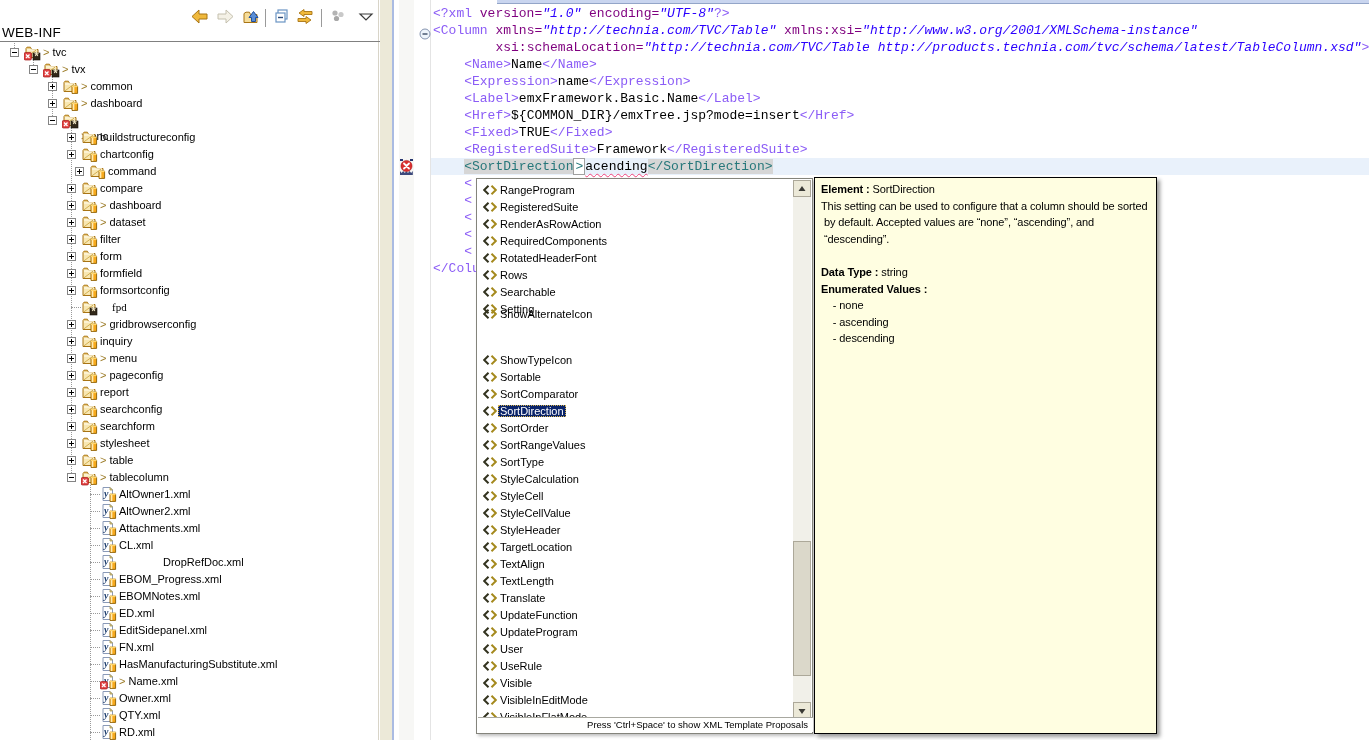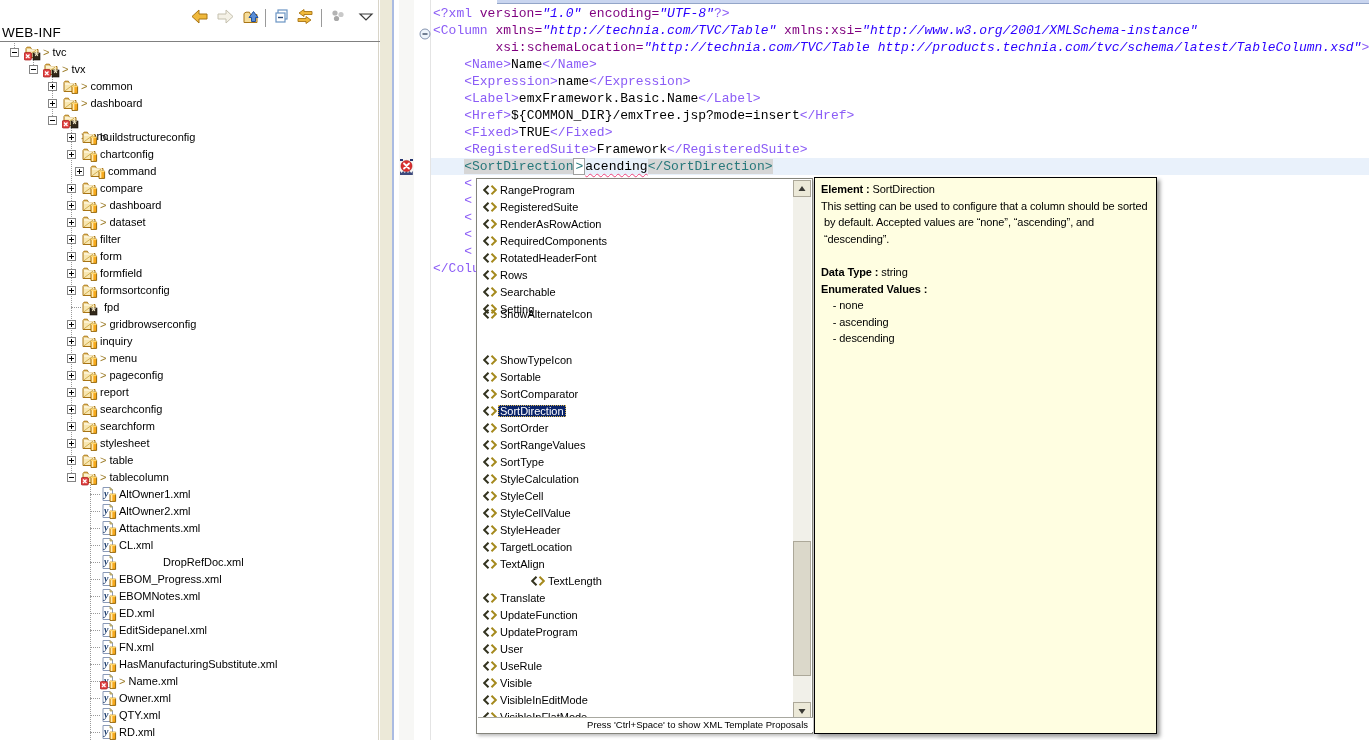--- a/index.html
+++ b/index.html
@@ -384,21 +384,21 @@
         <div class="trow" style="top: 299px;">
           <div class="hstub" style="top: 8px; left: 71px; width: 10px;"></div>
           <span class="ticon" style="left: 81px;"><svg width="17" height="17" viewBox="0 0 17 17">
               <path d="M2 4.5 L2 13.5 L14 13.5 L14 5.5 L7.6 5.5 L6.4 3.2 L3 3.2 Z" fill="#f8e7b2" stroke="#a87414" stroke-width="1"></path>
               <path d="M3 6 L13 6" stroke="#fdf6da" stroke-width="1.6"></path>
               <path d="M3 12.8 L12.2 6" stroke="#cfa845" stroke-width="0.9"></path>
               <path d="M2.6 3.8 L6 3.8" stroke="#c8922a" stroke-width="0.8"></path>
               <rect x="9" y="9" width="7" height="7" fill="#32281a" stroke="#151008" stroke-width="0.6"></rect>
               <text x="12.5" y="16.4" font-size="10.5" font-weight="bold" fill="#f3e9c8" text-anchor="middle">*</text>
             </svg></span>
-          <span class="tlabel" style="left: 104px;">fpd</span>
+          <span class="tlabel" style="left: 112px; font-family: Liberation Serif, serif;">fpd</span>
         </div>
         <div class="trow" style="top: 316px;">
           <div class="hstub" style="top: 8px; left: 71px;"></div>
           <div class="expander" style="left: 67px;">
             <div class="h"></div>
             <div class="v"></div>
           </div>
           <span class="ticon" style="left: 81px;"><svg width="17" height="17" viewBox="0 0 17 17">
               <path d="M2 4.5 L2 13.5 L14 13.5 L14 5.5 L7.6 5.5 L6.4 3.2 L3 3.2 Z" fill="#f8e7b2" stroke="#a87414" stroke-width="1"></path>
               <path d="M3 6 L13 6" stroke="#fdf6da" stroke-width="1.6"></path>
@@ -856,21 +856,21 @@
               <path d="M8.5 0.8 L12.8 5 L8.5 9.2" fill="none" stroke="#a58a1e" stroke-width="2"></path>
             </svg></span><span class="atext">StyleHeader</span></div>
         <div class="arow" style="top: 359px;"><span class="aicon"><svg width="14" height="10" viewBox="0 0 14 10">
               <path d="M5.5 0.8 L1.2 5 L5.5 9.2" fill="none" stroke="#33331f" stroke-width="2"></path>
               <path d="M8.5 0.8 L12.8 5 L8.5 9.2" fill="none" stroke="#a58a1e" stroke-width="2"></path>
             </svg></span><span class="atext">TargetLocation</span></div>
         <div class="arow" style="top: 376px;"><span class="aicon"><svg width="14" height="10" viewBox="0 0 14 10">
               <path d="M5.5 0.8 L1.2 5 L5.5 9.2" fill="none" stroke="#33331f" stroke-width="2"></path>
               <path d="M8.5 0.8 L12.8 5 L8.5 9.2" fill="none" stroke="#a58a1e" stroke-width="2"></path>
             </svg></span><span class="atext">TextAlign</span></div>
-        <div class="arow" style="top: 393px; margin-left: 48px;"><span class="aicon"><svg width="14" height="10" viewBox="0 0 14 10">
+        <div class="arow" style="top: 393px;"><span class="aicon"><svg width="14" height="10" viewBox="0 0 14 10">
               <path d="M5.5 0.8 L1.2 5 L5.5 9.2" fill="none" stroke="#33331f" stroke-width="2"></path>
               <path d="M8.5 0.8 L12.8 5 L8.5 9.2" fill="none" stroke="#a58a1e" stroke-width="2"></path>
             </svg></span><span class="atext">TextLength</span></div>
         <div class="arow" style="top: 410px;"><span class="aicon"><svg width="14" height="10" viewBox="0 0 14 10">
               <path d="M5.5 0.8 L1.2 5 L5.5 9.2" fill="none" stroke="#33331f" stroke-width="2"></path>
               <path d="M8.5 0.8 L12.8 5 L8.5 9.2" fill="none" stroke="#a58a1e" stroke-width="2"></path>
             </svg></span><span class="atext">Translate</span></div>
         <div class="arow" style="top: 427px;"><span class="aicon"><svg width="14" height="10" viewBox="0 0 14 10">
               <path d="M5.5 0.8 L1.2 5 L5.5 9.2" fill="none" stroke="#33331f" stroke-width="2"></path>
               <path d="M8.5 0.8 L12.8 5 L8.5 9.2" fill="none" stroke="#a58a1e" stroke-width="2"></path>

